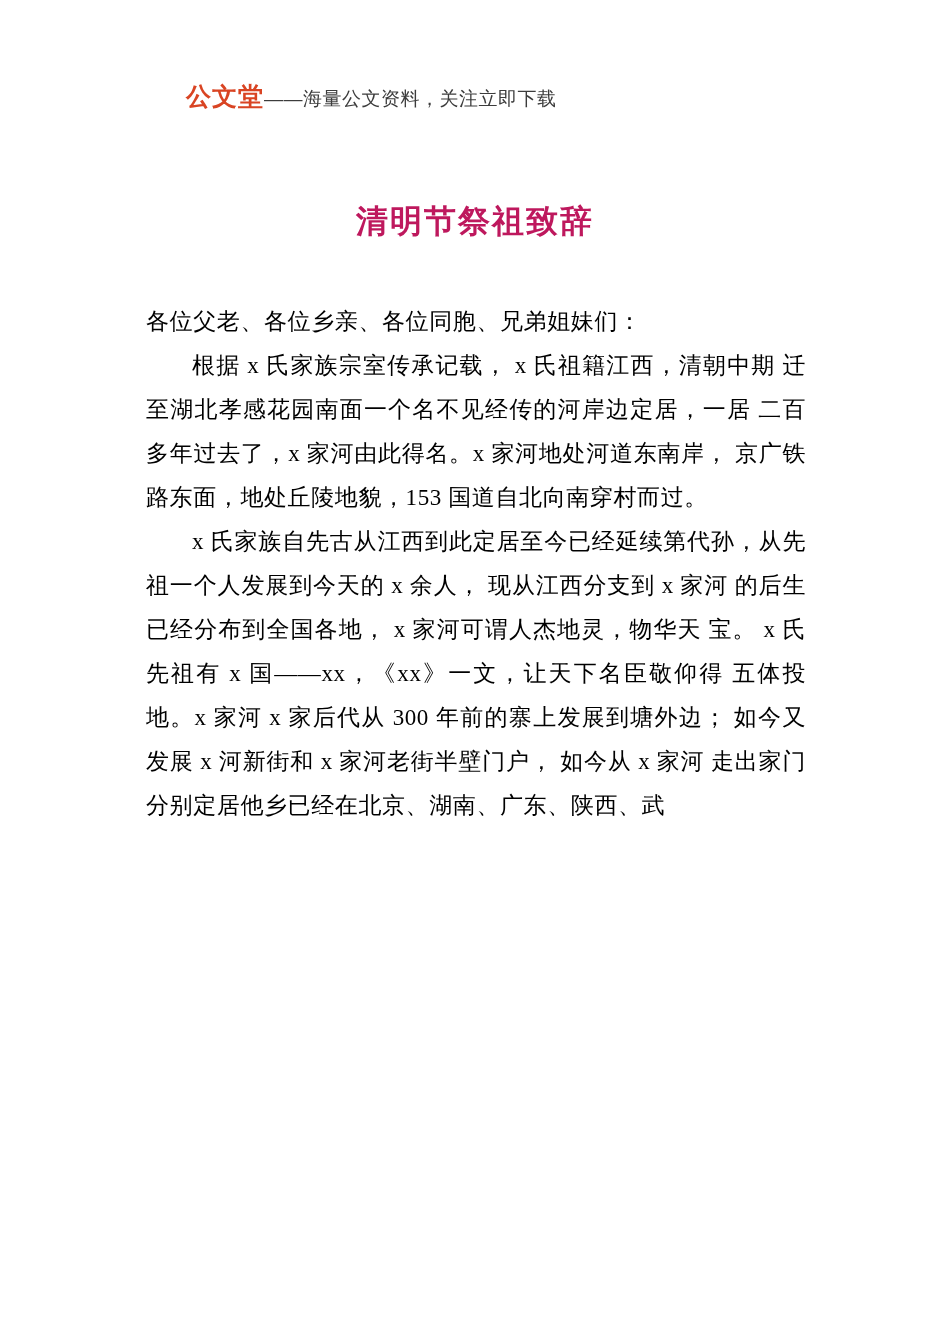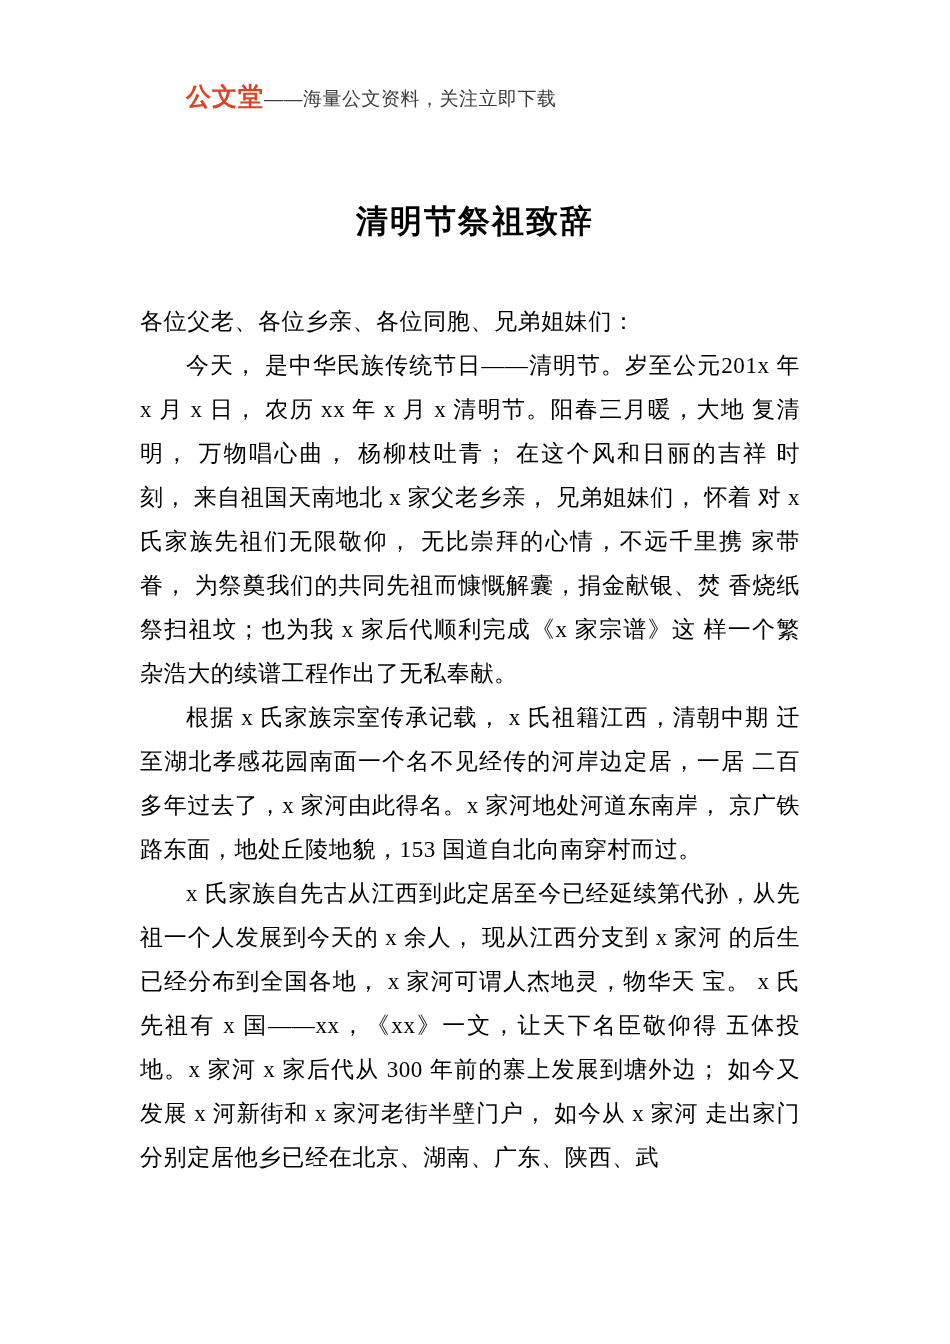--- a/index.html
+++ b/index.html
@@ -44,27 +44,27 @@
   }
   .doc-title {
     position: absolute;
     top: 200px;
     left: 0;
     width: 950px;
     text-align: center;
     font-family: "Liberation Sans", sans-serif;
     font-size: 32px;
     font-weight: bold;
-    color: #000000;
+    color: #be185d;
     letter-spacing: 2px;
   }
   .body-text {
     position: absolute;
     top: 300px;
-    left: 140px;
+    left: 146px;
     width: 660px;
   }
   .para {
     font-size: 23px;
     line-height: 44px;
     text-align: justify;
     text-justify: inter-ideograph;
     margin: 0 0 0 0;
     color: #000;
     letter-spacing: 0.6px;
@@ -79,18 +79,17 @@
 <div class="page">
 
   <div class="watermark">
     <span class="brand">公文堂</span><span class="tagline">——海量公文资料，关注立即下载</span>
   </div>
 
   <div class="doc-title">清明节祭祖致辞</div>
 
   <div class="body-text">
     <p class="para">各位父老、各位乡亲、各位同胞、兄弟姐妹们：</p>
-    <p class="para indent">今天， 是中华民族传统节日——清明节。岁至公元201x 年 x 月 x 日， 农历 xx 年 x 月 x 清明节。阳春三月暖，大地 复清明， 万物唱心曲， 杨柳枝吐青； 在这个风和日丽的吉祥 时刻， 来自祖国天南地北 x 家父老乡亲， 兄弟姐妹们， 怀着 对 x 氏家族先祖们无限敬仰， 无比崇拜的心情，不远千里携 家带眷， 为祭奠我们的共同先祖而慷慨解囊，捐金献银、焚 香烧纸祭扫祖坟；也为我 x 家后代顺利完成《x 家宗谱》这 样一个繁杂浩大的续谱工程作出了无私奉献。</p>
     <p class="para indent">根据 x 氏家族宗室传承记载， x 氏祖籍江西，清朝中期 迁至湖北孝感花园南面一个名不见经传的河岸边定居，一居 二百多年过去了，x 家河由此得名。x 家河地处河道东南岸， 京广铁路东面，地处丘陵地貌，153 国道自北向南穿村而过。</p>
     <p class="para indent">x 氏家族自先古从江西到此定居至今已经延续第代孙，从先祖一个人发展到今天的 x 余人， 现从江西分支到 x 家河 的后生已经分布到全国各地， x 家河可谓人杰地灵，物华天 宝。 x 氏先祖有 x 国——xx，《xx》一文，让天下名臣敬仰得 五体投地。x 家河 x 家后代从 300 年前的寨上发展到塘外边； 如今又发展 x 河新街和 x 家河老街半壁门户， 如今从 x 家河 走出家门分别定居他乡已经在北京、湖南、广东、陕西、武</p>
   </div>
 
 </div>
 
 </body></html>

